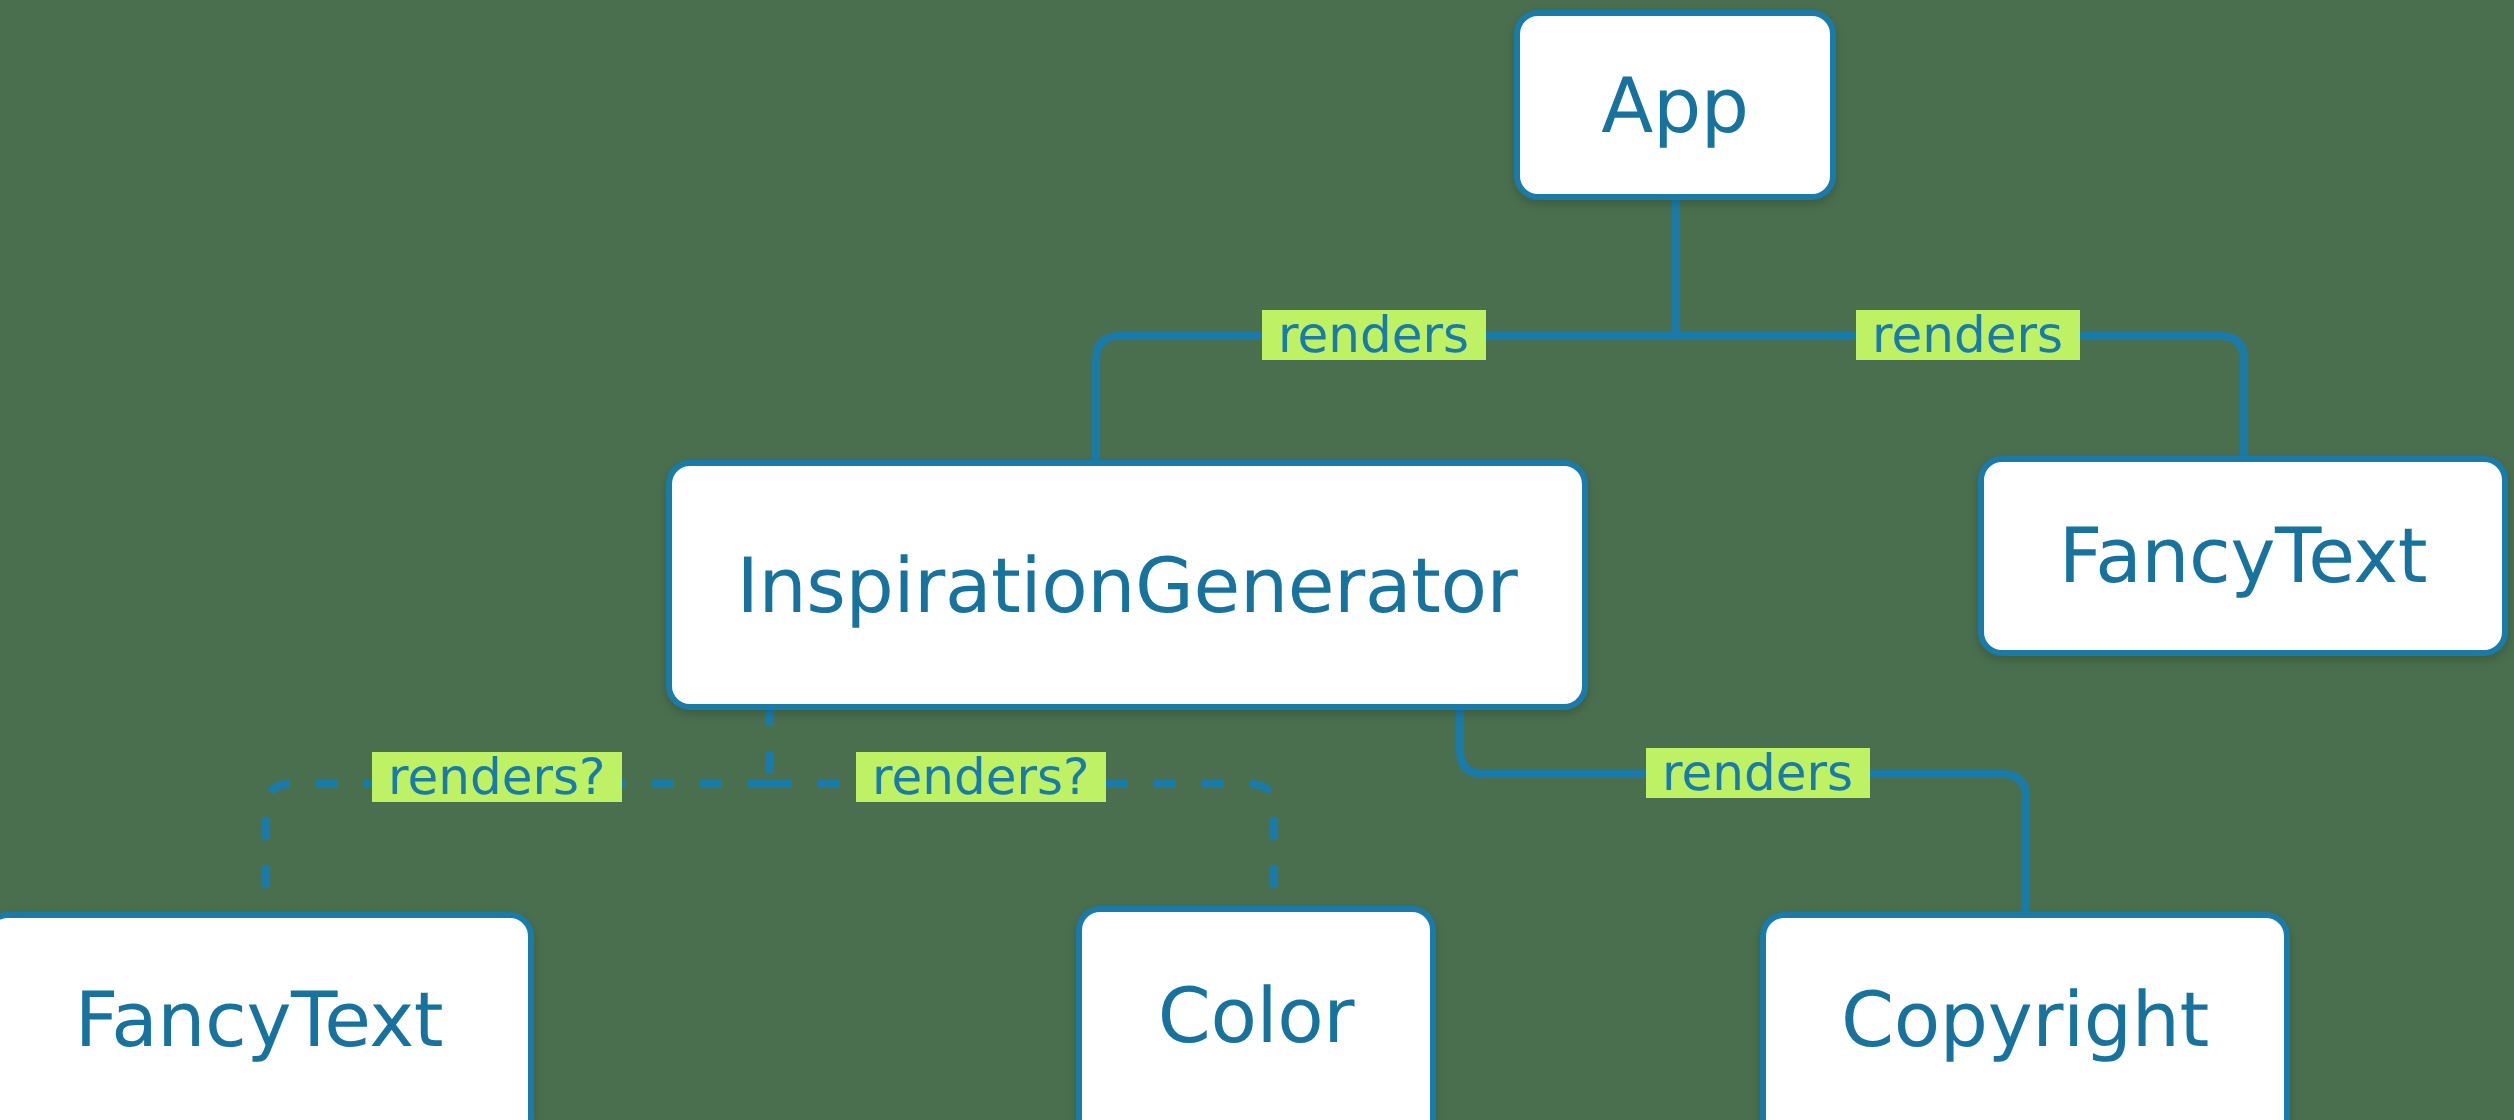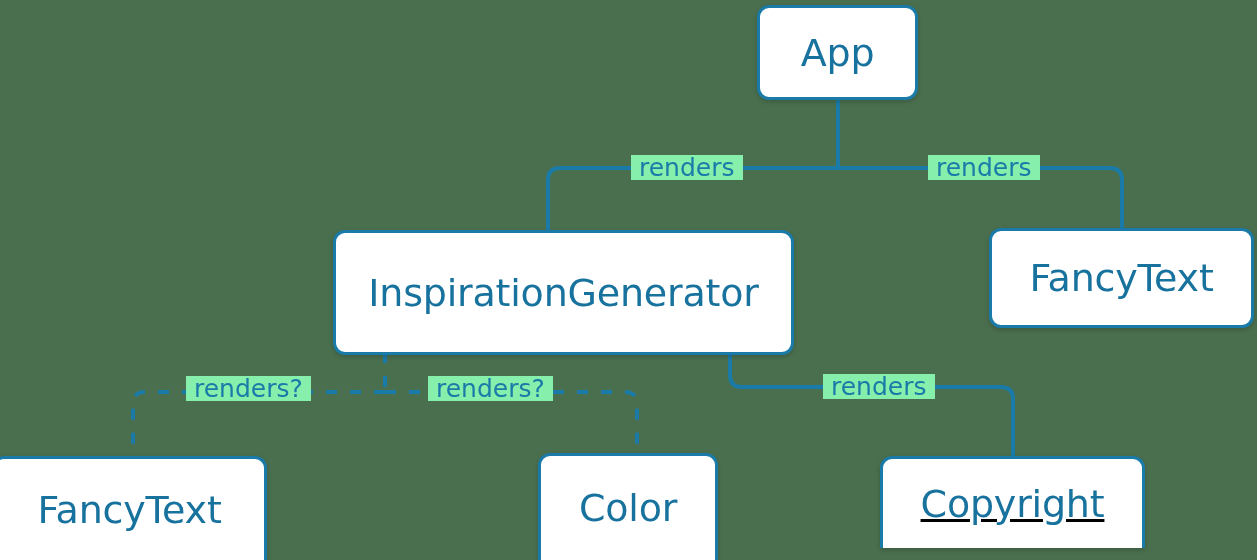--- a/index.html
+++ b/index.html
@@ -46,30 +46,30 @@
   }
   .node-app        { left: 757px;  top: 5px;   width: 161px; height: 95px; }
   .node-inspgen    { left: 333px;  top: 230px; width: 461px; height: 125px; }
   .node-fancytextR { left: 989px;  top: 228px; width: 265px; height: 100px; }
   .node-fancytextB { left: -8px;   top: 456px; width: 275px; height: 104px;
                      border-bottom-left-radius: 0; border-bottom-right-radius: 0;
                      border-bottom: none; }
   .node-color      { left: 538px;  top: 453px; width: 180px; height: 107px;
                      border-bottom-left-radius: 0; border-bottom-right-radius: 0;
                      border-bottom: none; }
-  .node-copyright  { left: 880px;  top: 456px; width: 265px; height: 92px;
+  .node-copyright  { left: 880px;  top: 456px; width: 265px; height: 104px;
                      border-bottom-left-radius: 0; border-bottom-right-radius: 0;
-                     border-bottom: none; text-decoration: underline; }
+                     border-bottom: none; }
 
   .edge-label {
     position: absolute;
     color: #1b7ba8;
     font-size: 25px;
     white-space: nowrap;
-    background: #86efac;
+    background: #bef264;
     padding: 0 8px;
     line-height: 1;
   }
   .lbl-renders-inspgen { left: 631px; top: 155px; }
   .lbl-renders-fancy   { left: 928px; top: 155px; }
   .lbl-renders-copy    { left: 823px; top: 374px; }
   .lbl-renders-q1      { left: 186px; top: 376px; }
   .lbl-renders-q2      { left: 428px; top: 376px; }
 </style>
 </head>

